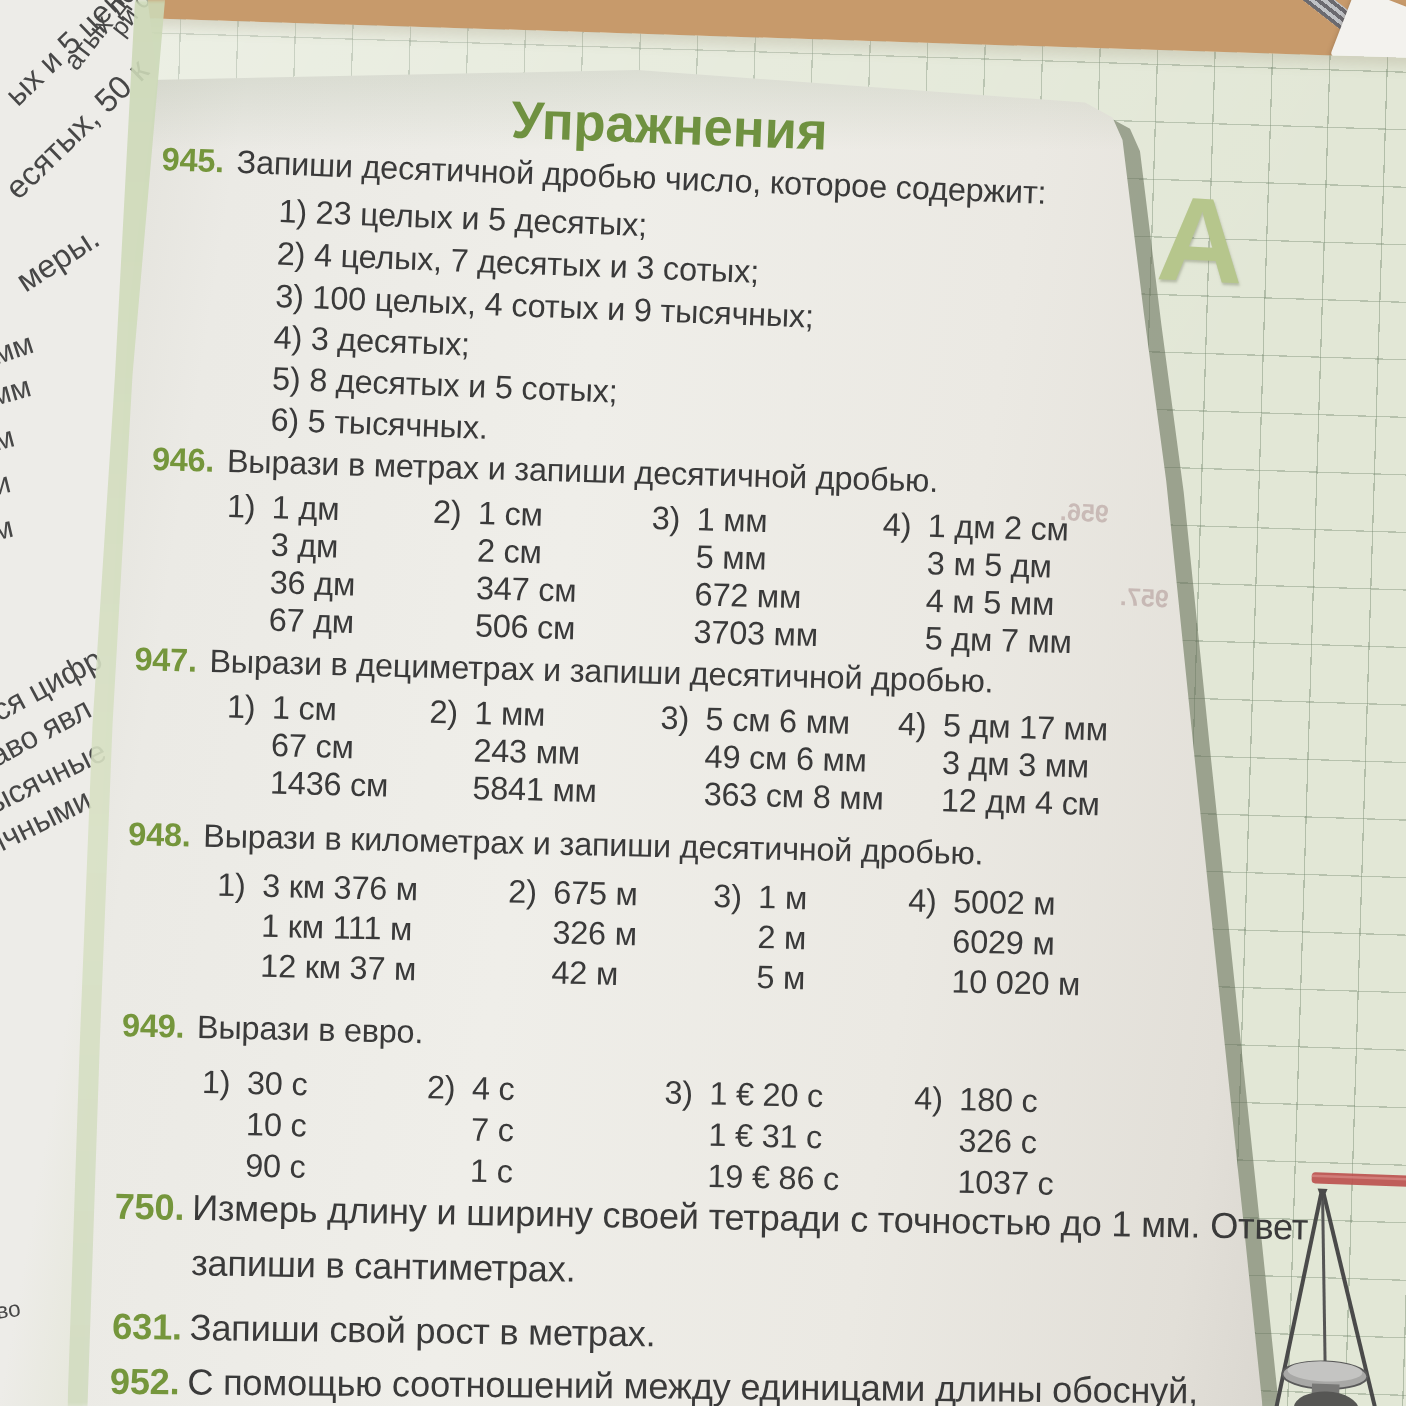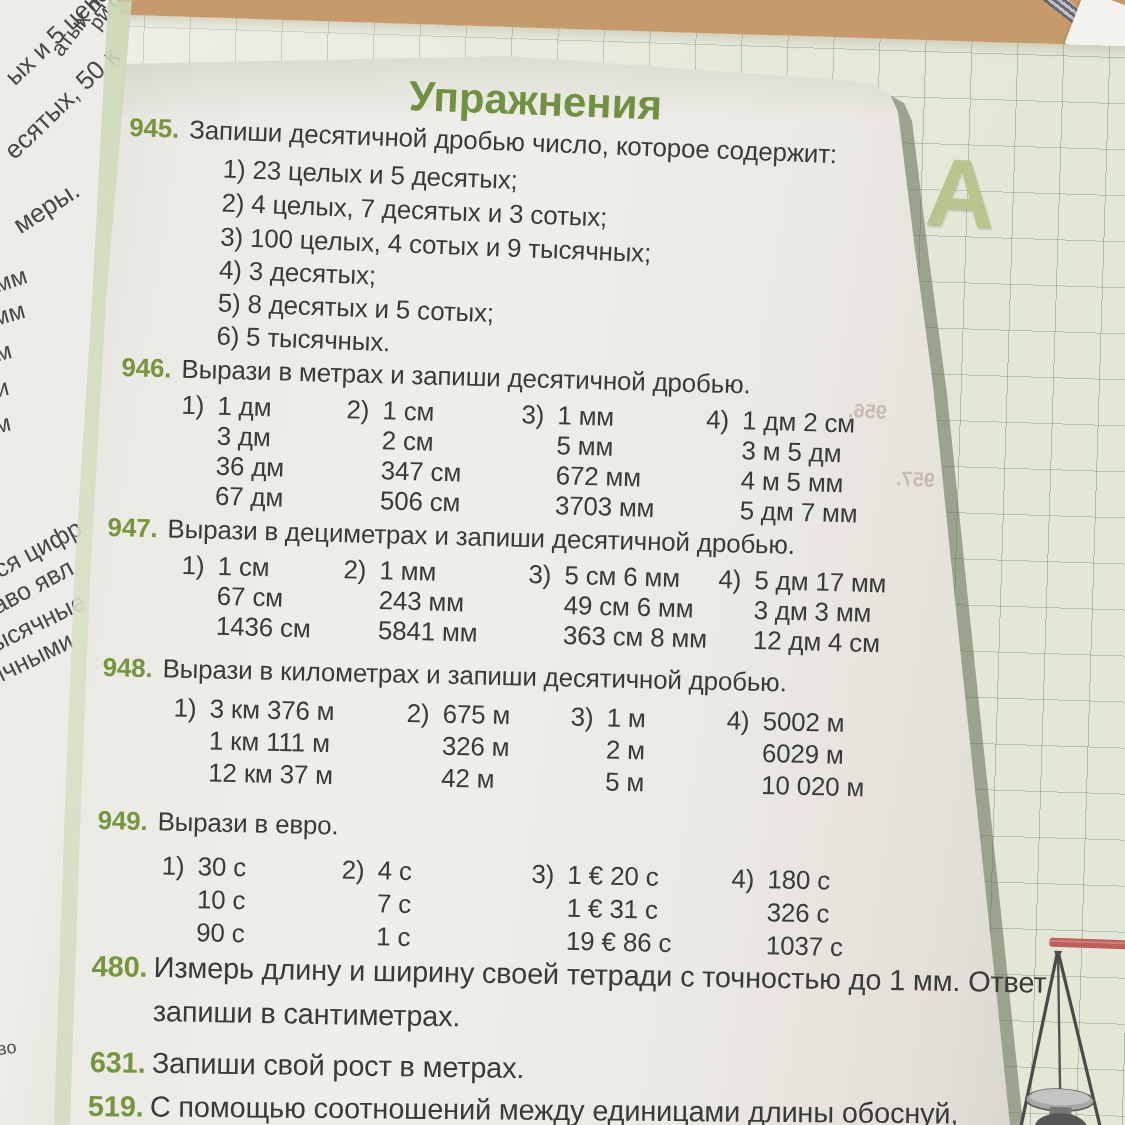--- a/index.html
+++ b/index.html
@@ -293,33 +293,33 @@
           <span class="lbl">4)</span>
           <span>180 с</span>
         </div>
       <span class="val">326 с</span>
       <span class="val">1037 с</span>
     </div>
   </div>
 
   <div class="block big" style="left:92px;top:950px;width:950px;height:90px;transform:rotate(1deg);">
     <div class="ex-head">
-      <span class="ex-num">480.</span>
+      <span class="ex-num">750.</span>
       <span class="ex-text">Измерь длину и ширину своей тетради с точностью до 1 мм. Ответ</span>
     </div>
     <div class="line2">запиши в сантиметрах.</div>
   </div>
 
   <div class="block big" style="left:90px;top:1046px;width:600px;height:40px;transform:rotate(0.8deg);">
     <div class="ex-head">
       <span class="ex-num">631.</span>
       <span class="ex-text">Запиши свой рост в метрах.</span>
     </div>
   </div>
 
   <div class="block big" style="left:88px;top:1090px;width:950px;height:40px;transform:rotate(0.5deg);">
     <div class="ex-head">
-      <span class="ex-num">519.</span>
+      <span class="ex-num">952.</span>
       <span class="ex-text">С помощью соотношений между единицами длины обоснуй,</span>
     </div>
   </div>
 
 </div>
 
 </body></html>

